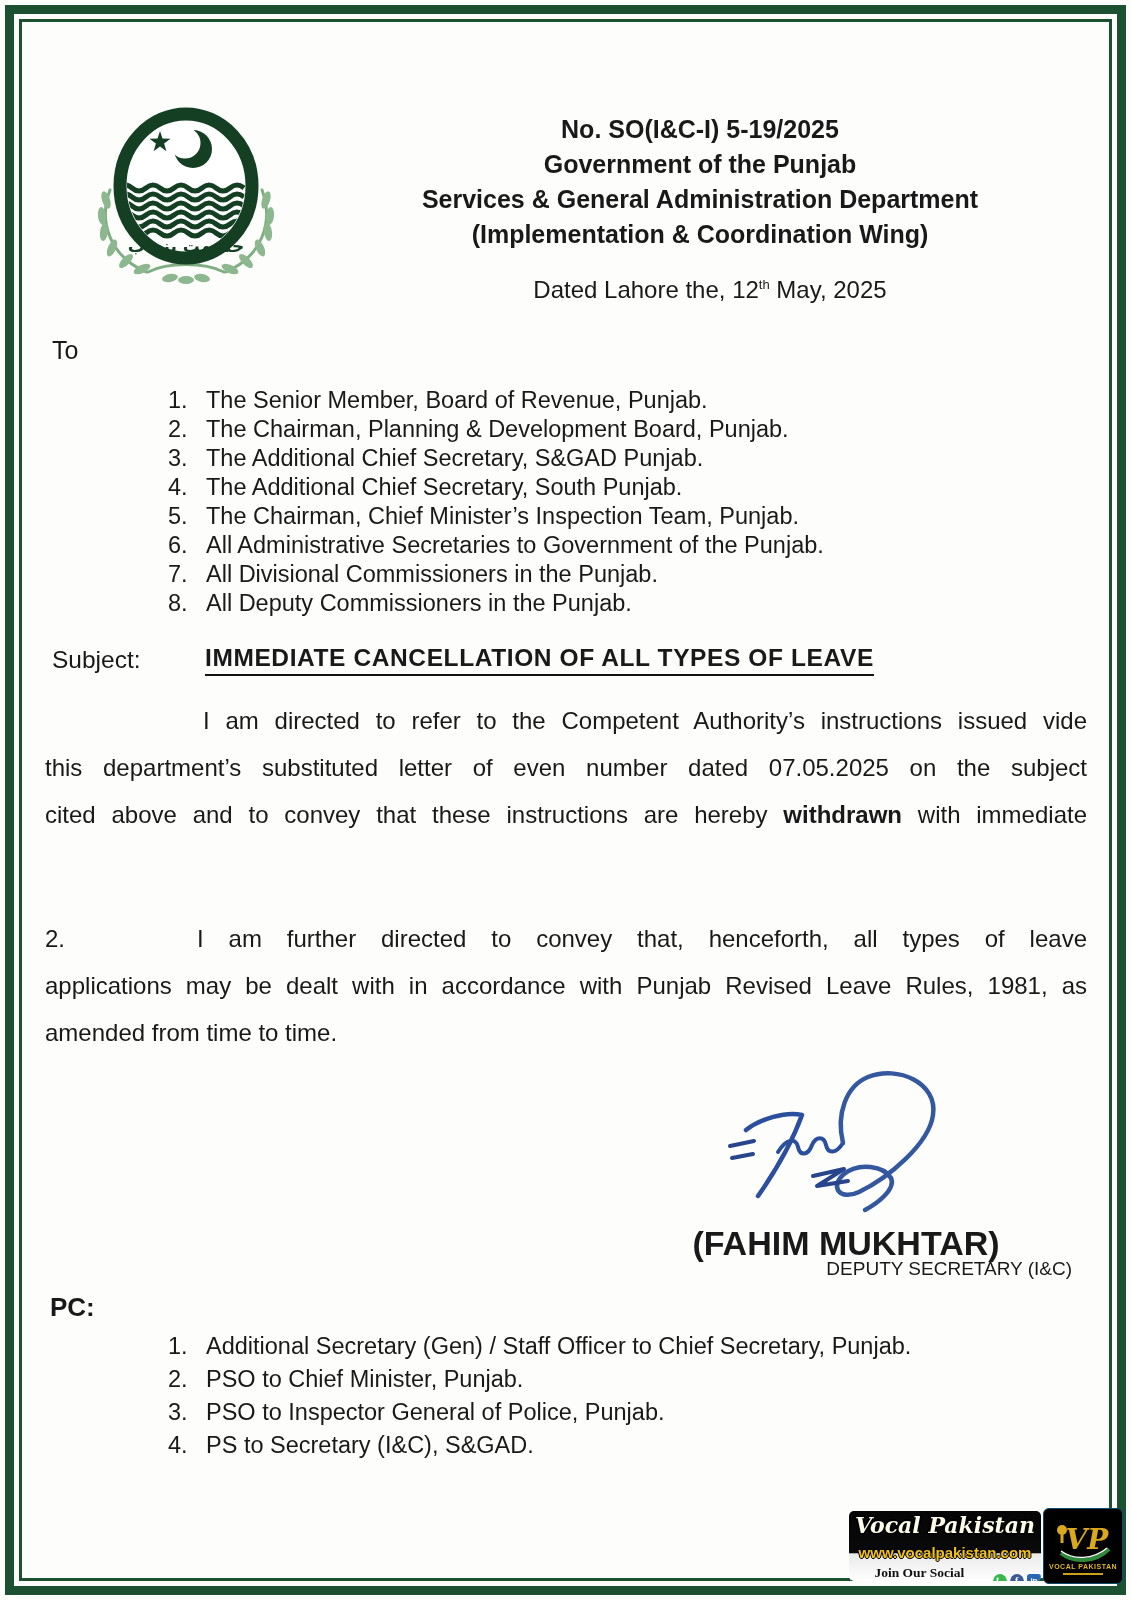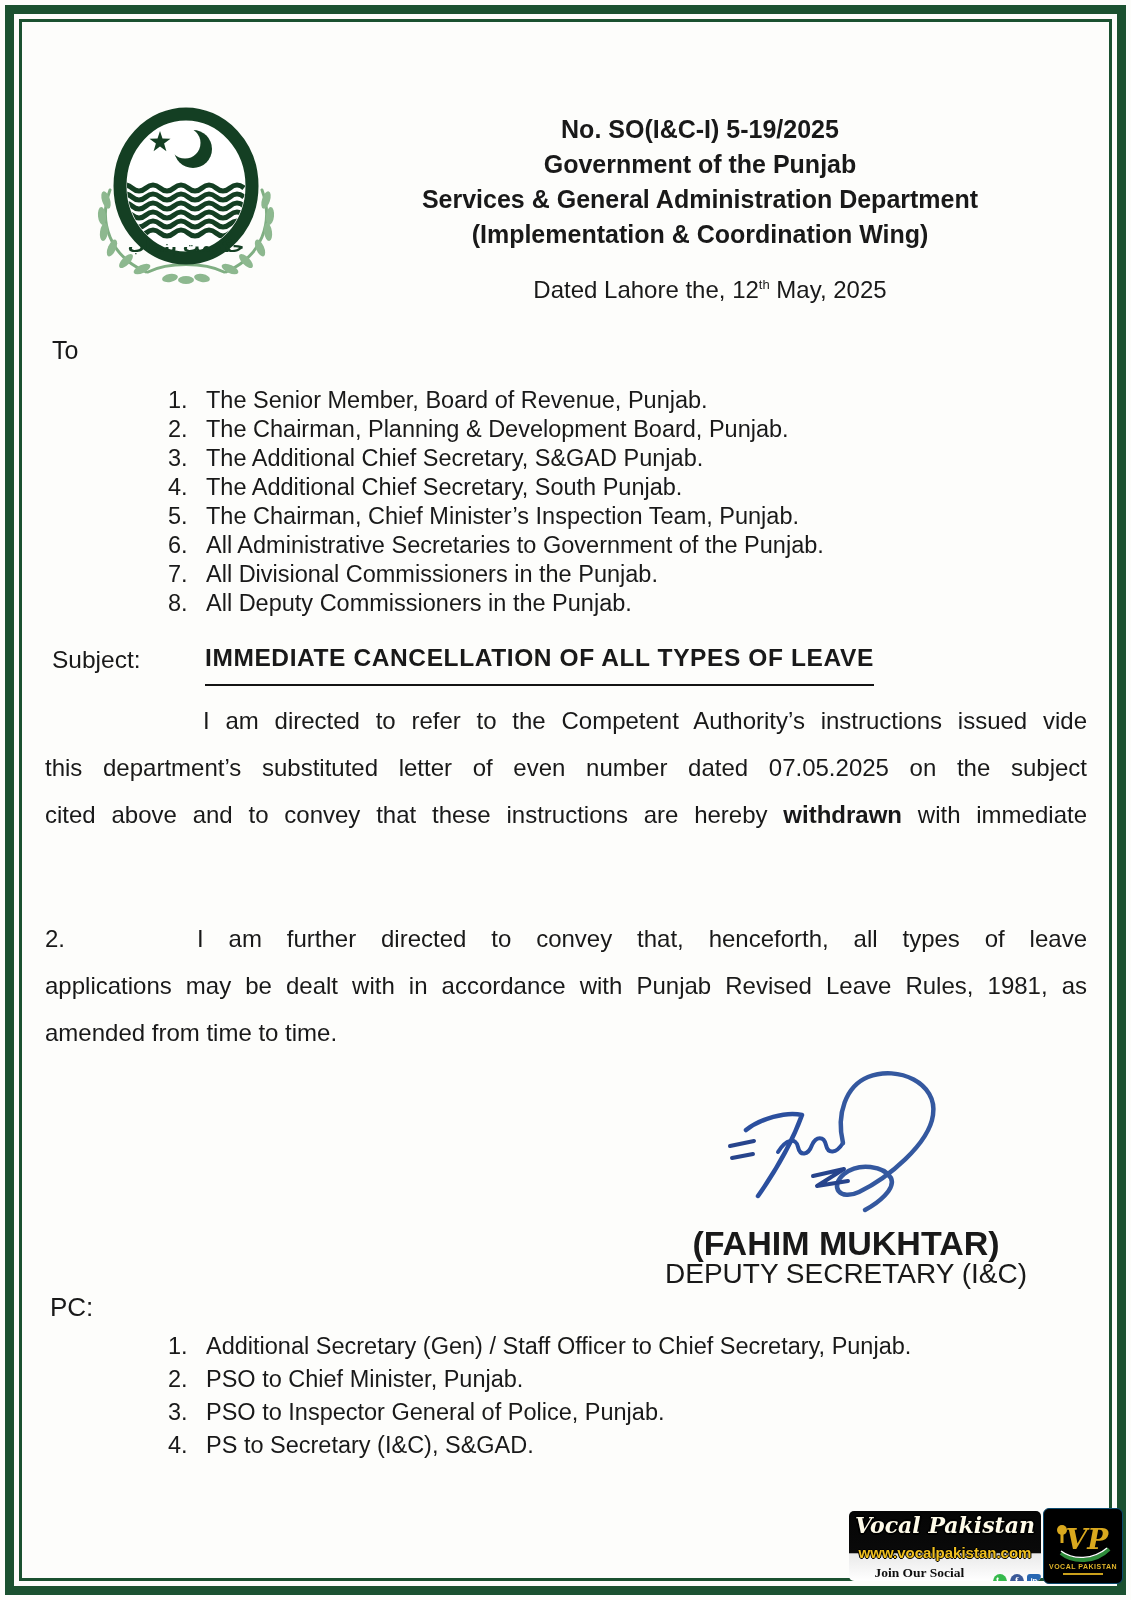--- a/index.html
+++ b/index.html
@@ -27,33 +27,33 @@
   .to-label{left:52px;top:336px;font-size:25px;}
 
   .num-list{font-size:23.5px;}
   .addr-list{left:168px;top:386px;line-height:29px;}
   .pc-list{left:168px;top:1330px;line-height:33px;}
   .list-row{display:flex;}
   .list-num{width:38px;flex:0 0 38px;}
 
   .subject-label{left:52px;top:646px;font-size:24.5px;}
   .subject-text{left:205px;top:644px;font-size:24.5px;font-weight:bold;letter-spacing:.6px;
-    border-bottom:2.5px solid #141414;padding-bottom:12px;}
+    border-bottom:2.5px solid #141414;padding-bottom:2px;}
 
   .para{left:45px;width:1042px;font-size:24px;line-height:47px;}
   .para1{top:697px;}
   .para2{top:915px;}
   .line.just{text-align:justify;text-align-last:justify;}
   .tab{display:inline-block;}
 
   .sig-ink{left:716px;top:1066px;}
   .sig-name{left:620px;top:1224px;width:452px;text-align:center;font-size:34px;font-weight:bold;}
-  .sig-title{left:620px;top:1258px;width:452px;text-align:center;font-size:28px;}
-
-  .pc-label{left:50px;top:1292px;font-size:26px;font-weight:normal;}
+  .sig-title{left:620px;top:1258px;width:452px;text-align:right;font-size:19px;}
+
+  .pc-label{left:50px;top:1292px;font-size:26px;font-weight:bold;}
 
   
   .banner{left:849px;top:1508px;width:274px;height:76px;}
   .banner-text{position:absolute;left:0;top:3px;width:192px;height:70px;border-radius:5px;
     background:linear-gradient(180deg,#050505 0%,#0a0a0a 60%,#e9e9e9 61%,#ffffff 100%);
     text-align:center;overflow:hidden;}
   .brand{font-family:"DejaVu Serif",serif;font-style:italic;font-weight:bold;font-size:22px;
     color:#fffbe9;line-height:26px;margin-top:1px;
     text-shadow:-2px 0 #000,2px 0 #000,0 -2px #000,0 2px #000,-1px -1px #000,1px 1px #000,-1px 1px #000,1px -1px #000;}
   .website{font-size:15px;font-weight:bold;color:var(--gold);line-height:16px;

